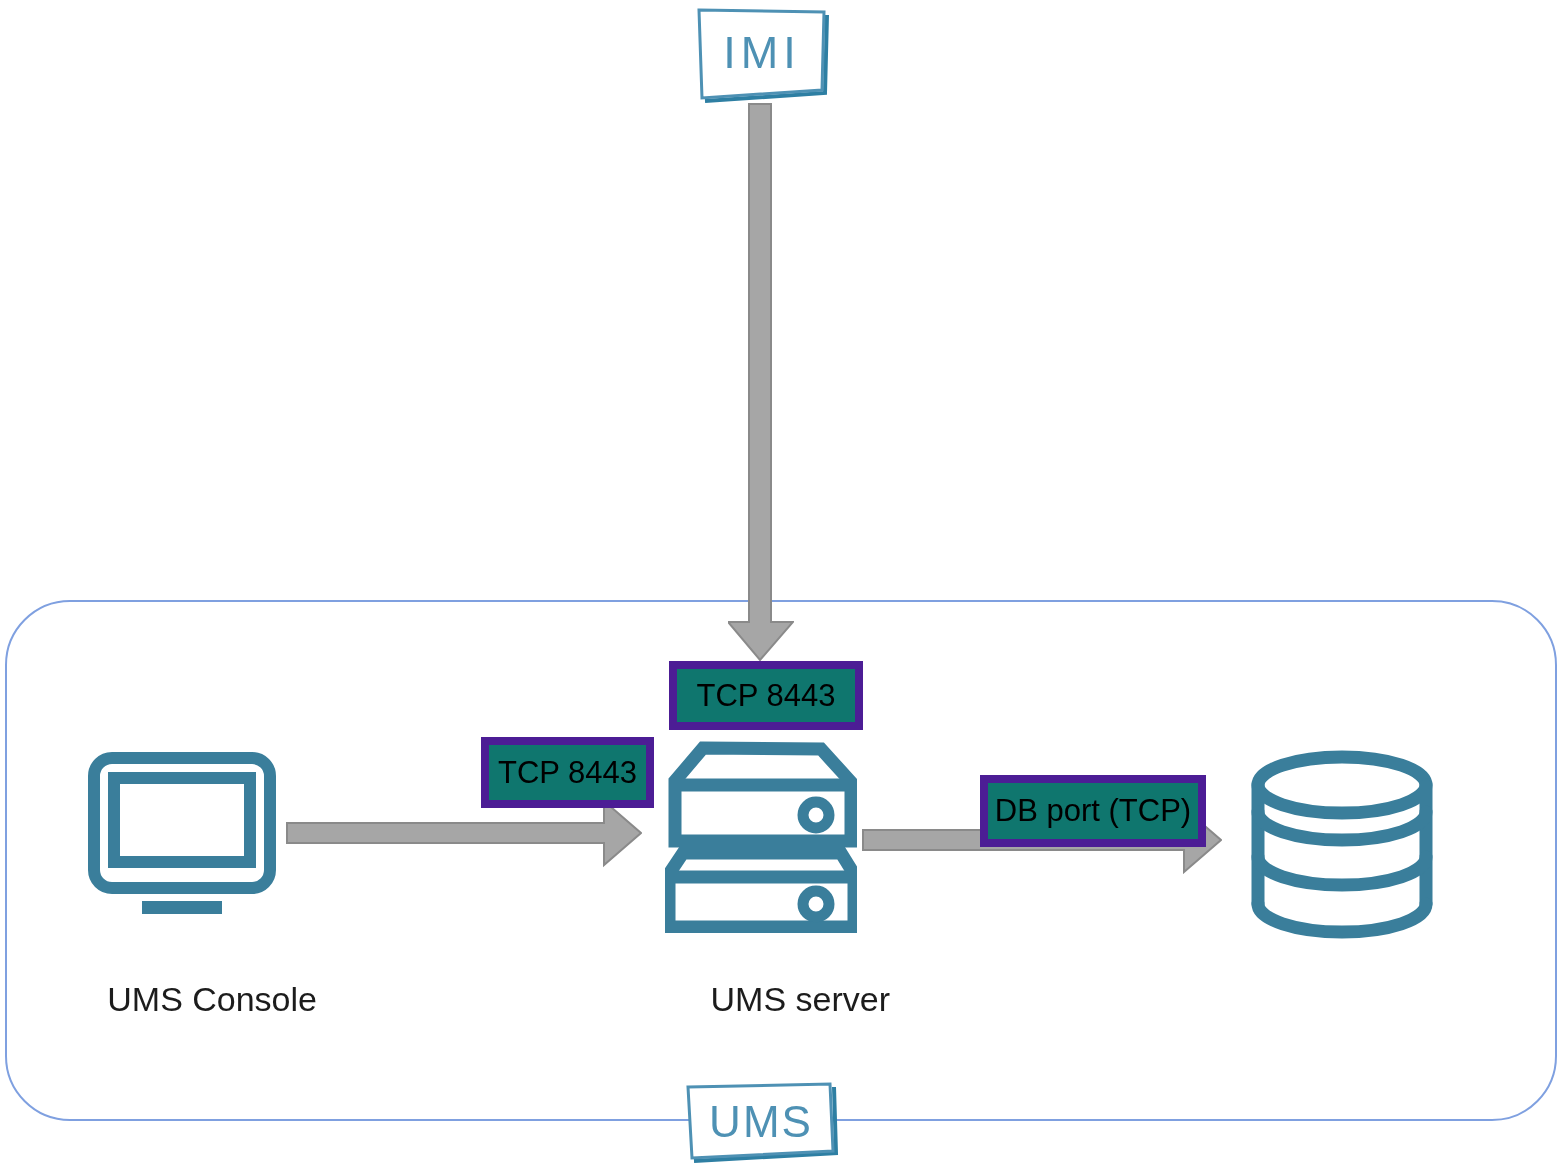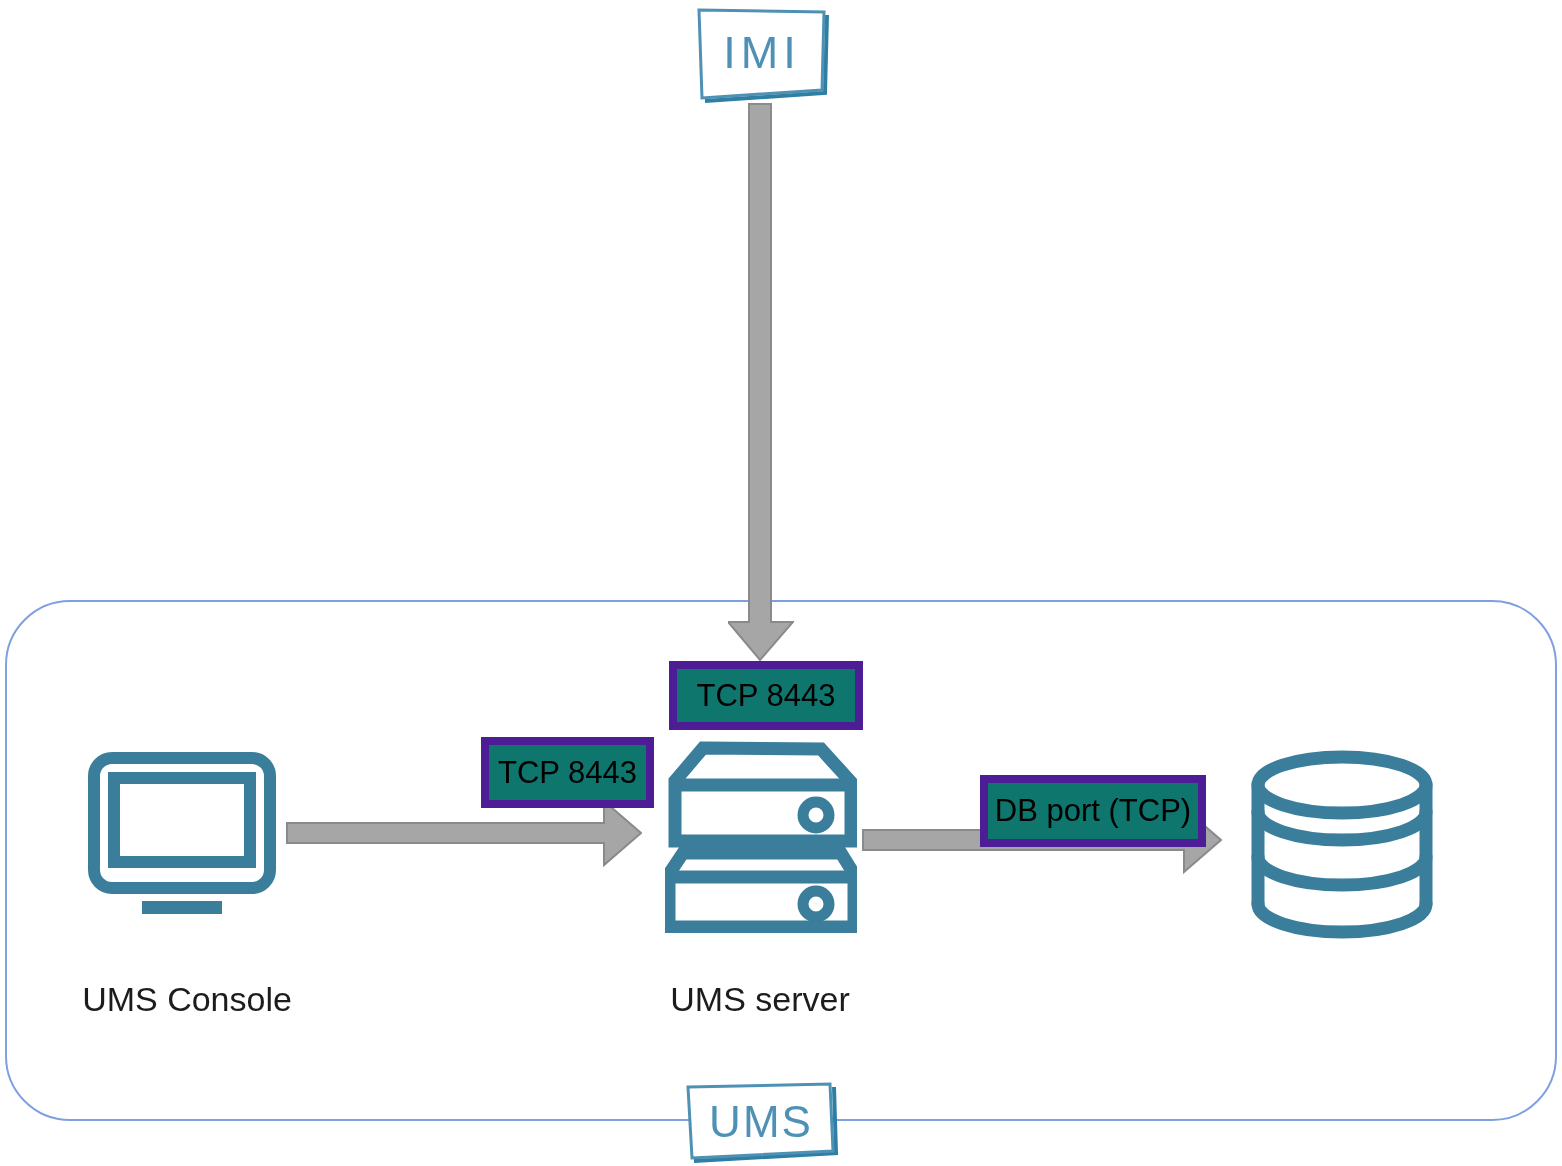--- a/index.html
+++ b/index.html
@@ -17,21 +17,21 @@
   .port-label{
     display:flex;align-items:center;justify-content:center;
     background:#0f766e;border:8px solid #4c1d95;
     font-size:31px;color:#000000;white-space:nowrap;
   }
   .port-top{left:669px;top:661px;width:178px;height:53px;}
   .port-left{left:481px;top:737px;width:157px;height:55px;}
   .port-right{left:980px;top:738px;width:210px;height:56px;margin-top:37px;}
   
   .node-label{
-    top:980px;width:260px;text-align:center;
+    top:980px;width:260px;text-align:right;
     font-size:34px;color:#1c1c1c;white-space:nowrap;
   }
   .lbl-console{left:57px;}
   .lbl-server{left:630px;}
   .lbl-db{left:1212px;}
   
   .logo-text{
     font-family:"Liberation Sans",sans-serif;
     font-weight:400;
   }

